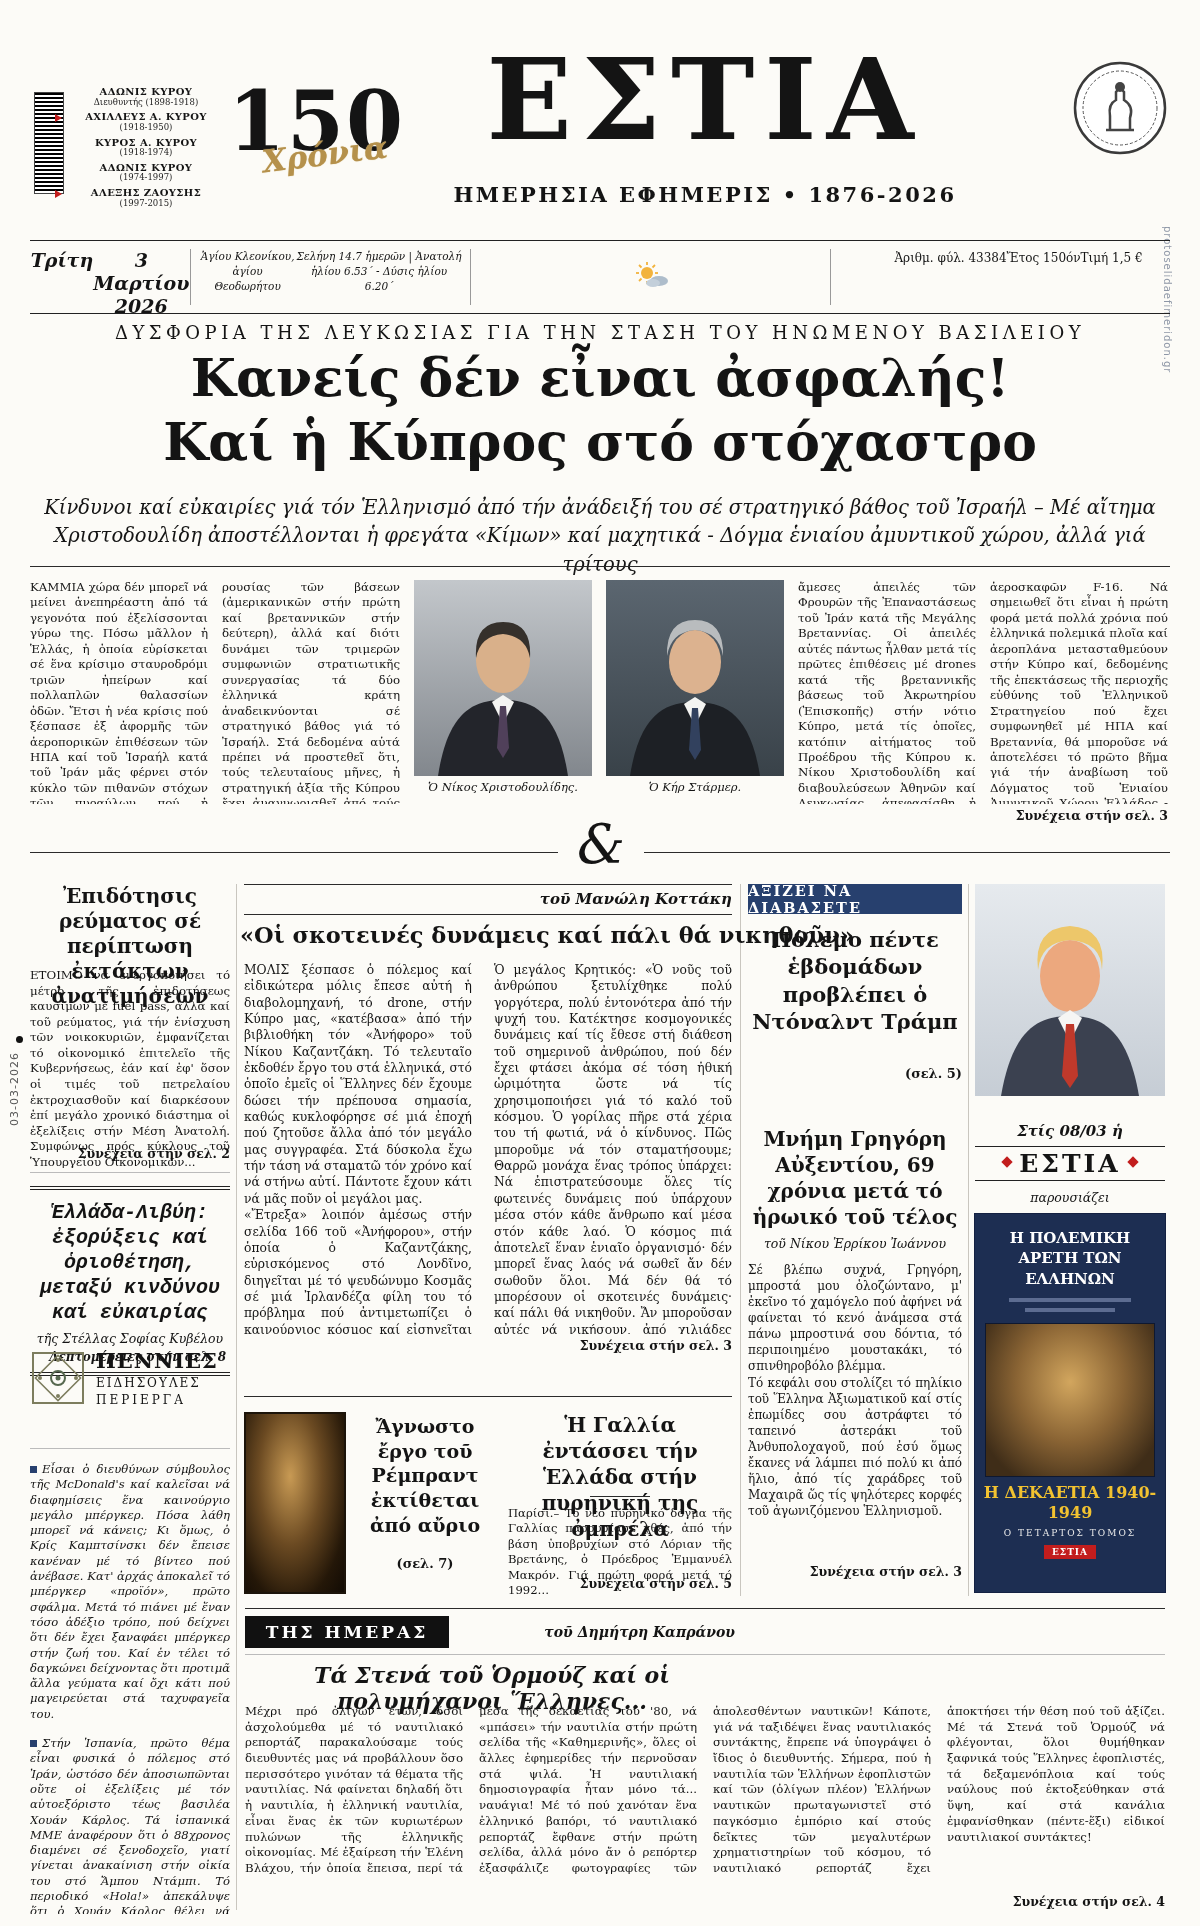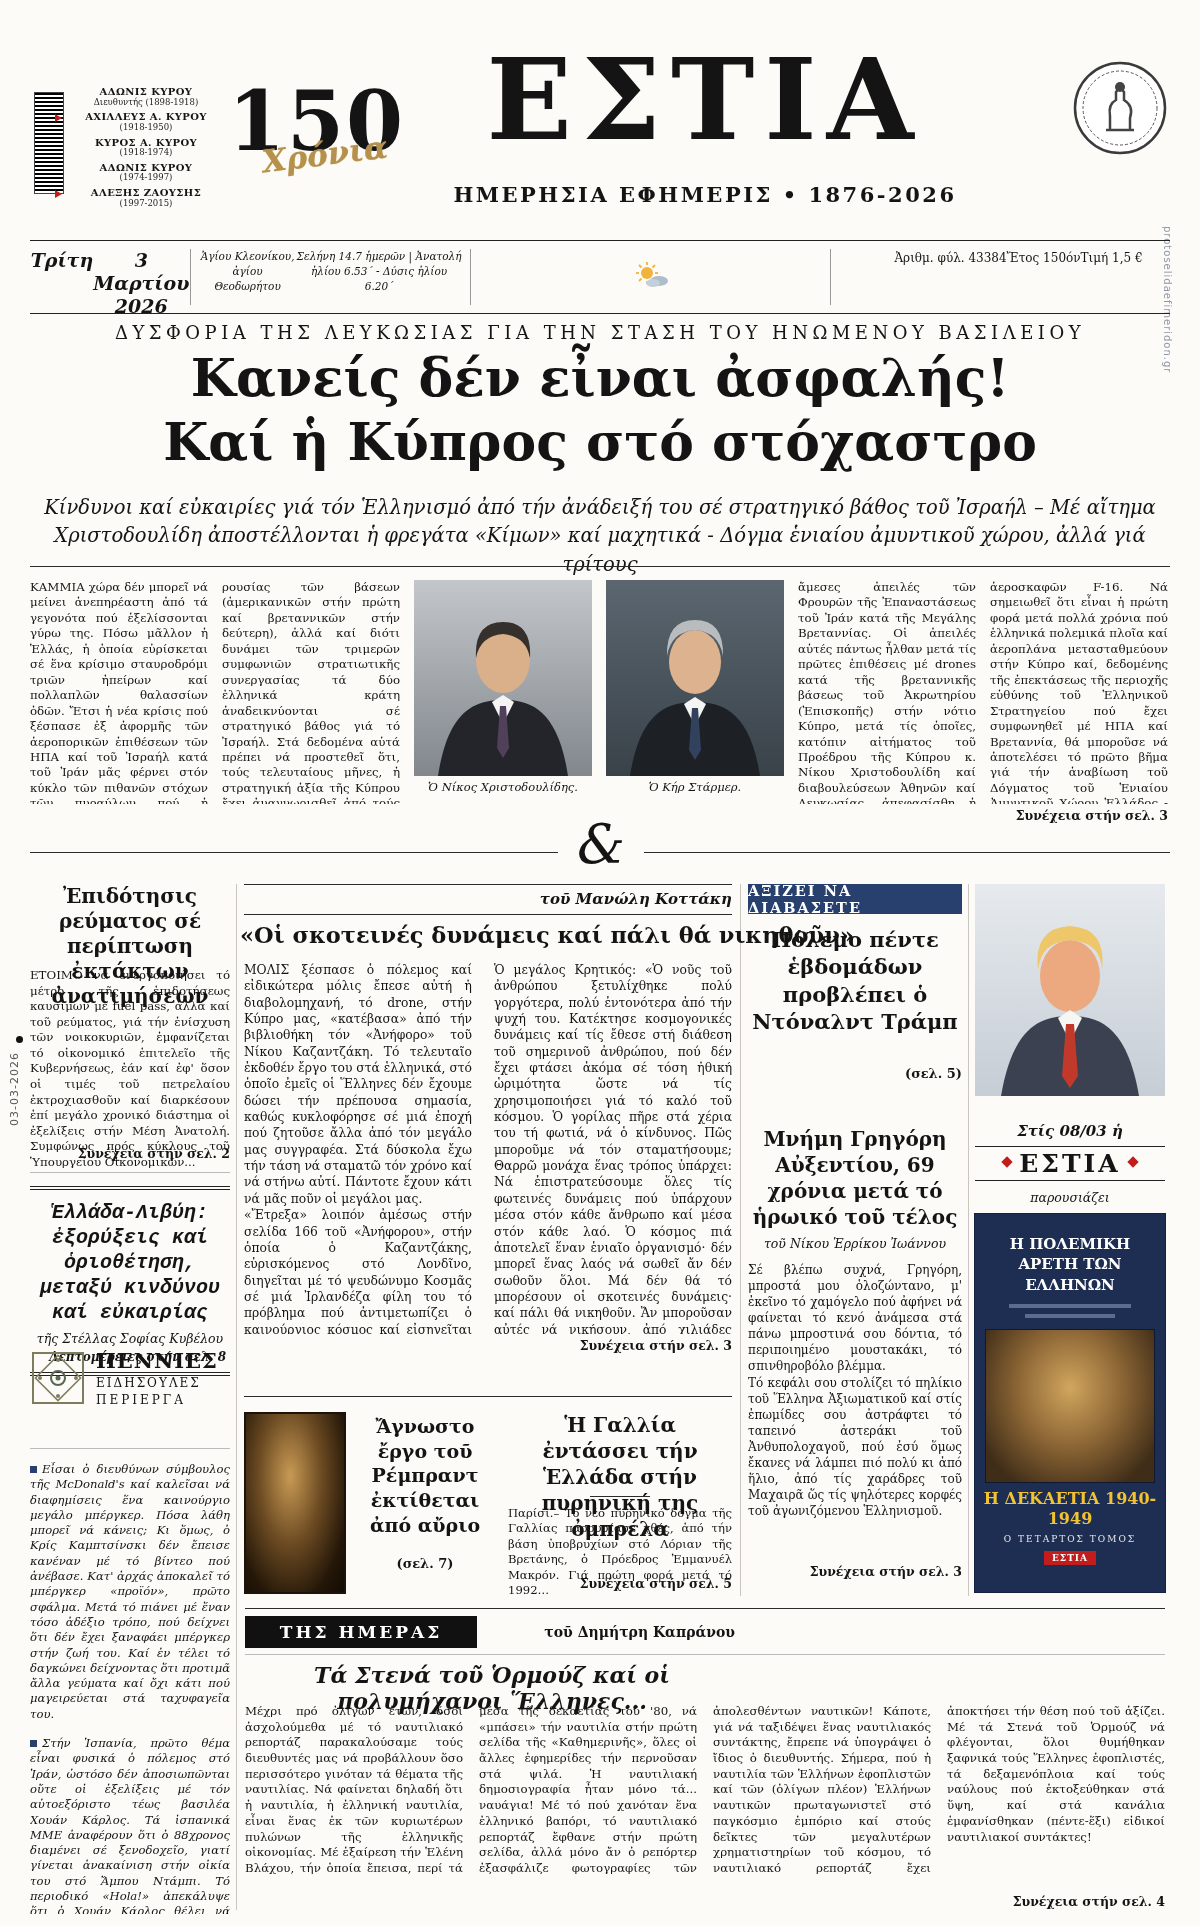--- a/index.html
+++ b/index.html
@@ -94,32 +94,32 @@
   .mem-body{left:748px;top:1262px;width:214px;height:294px;font-size:12px;line-height:1.34;overflow:hidden;}
   .mem-cont{left:748px;top:1564px;width:214px;}
   .promo-intro{left:975px;top:1122px;width:190px;text-align:center;font-style:italic;font-size:15px;font-weight:bold;}
   .minilogo{left:975px;top:1146px;width:190px;text-align:center;border-top:1px solid #222;border-bottom:1px solid #222;
             padding:2px 0;}
   .minilogo .mtxt{font-size:25px;font-weight:bold;letter-spacing:3px;display:inline-block;vertical-align:middle;}
   .dia{display:inline-block;width:8px;height:8px;background:#c21d1d;transform:rotate(45deg);margin:0 8px 4px;vertical-align:middle;}
   .presents{left:975px;top:1190px;width:190px;text-align:center;font-style:italic;font-size:12.5px;}
   .cover{left:975px;top:1214px;width:190px;height:378px;background:#1d2e52;box-shadow:0 0 0 1px #142142;
          display:flex;flex-direction:column;overflow:hidden;}
-  .cov-title{color:#fff;font-size:15px;font-weight:bold;text-align:center;line-height:1.35;padding:20px 10px 6px;}
+  .cov-title{color:#fff;font-size:15px;font-weight:bold;text-align:center;line-height:1.35;padding:14px 10px 6px;}
   .cov-bar{height:4px;background:#8fa0c4;margin:3px 34px;opacity:.55;}
   .cov-paint{height:152px;margin:8px 10px 6px;background:radial-gradient(ellipse at 50% 38%, #d2a65e 0%, #8a6434 45%, #3f2d18 85%);
              border:1px solid #0e1830;}
   .cov-series{color:#f2c230;font-size:16px;font-weight:bold;text-align:center;line-height:1.25;}
   .cov-vol{color:#e8e8e8;font-size:9px;letter-spacing:2px;text-align:center;margin-top:5px;}
   .cov-chip{align-self:center;margin-top:7px;background:#c21d1d;color:#fff;font-size:9px;font-weight:bold;
             letter-spacing:1px;padding:2px 8px;}
   
-  .im-band{left:245px;top:1616px;width:232px;height:32px;background:#111;color:#fff;display:flex;align-items:center;
+  .im-band{left:245px;top:1616px;width:204px;height:32px;background:#111;color:#fff;display:flex;align-items:center;
            justify-content:center;font-size:17px;font-weight:bold;letter-spacing:3px;}
-  .im-by{left:540px;top:1624px;width:195px;text-align:right;font-size:14px;font-weight:bold;}
+  .im-by{left:540px;top:1624px;width:195px;text-align:right;font-style:italic;font-size:14px;font-weight:bold;}
   .im-head{left:252px;top:1662px;width:480px;text-align:center;font-size:22px;font-weight:bold;font-style:italic;}
   .im-text{left:245px;top:1704px;width:920px;height:186px;column-count:4;column-gap:16px;column-fill:auto;
            font-size:11.8px;line-height:1.33;overflow:hidden;}
   .im-cont{left:965px;top:1894px;width:200px;}
   
   .edge-dot{left:16px;top:1036px;width:7px;height:7px;background:#111;border-radius:50%;}
   .edge-date{left:8px;top:1052px;font-size:11px;color:#555;writing-mode:vertical-rl;transform:rotate(180deg);
              font-family:"DejaVu Sans","Liberation Sans",sans-serif;letter-spacing:1px;}
 </style>
 </head>

